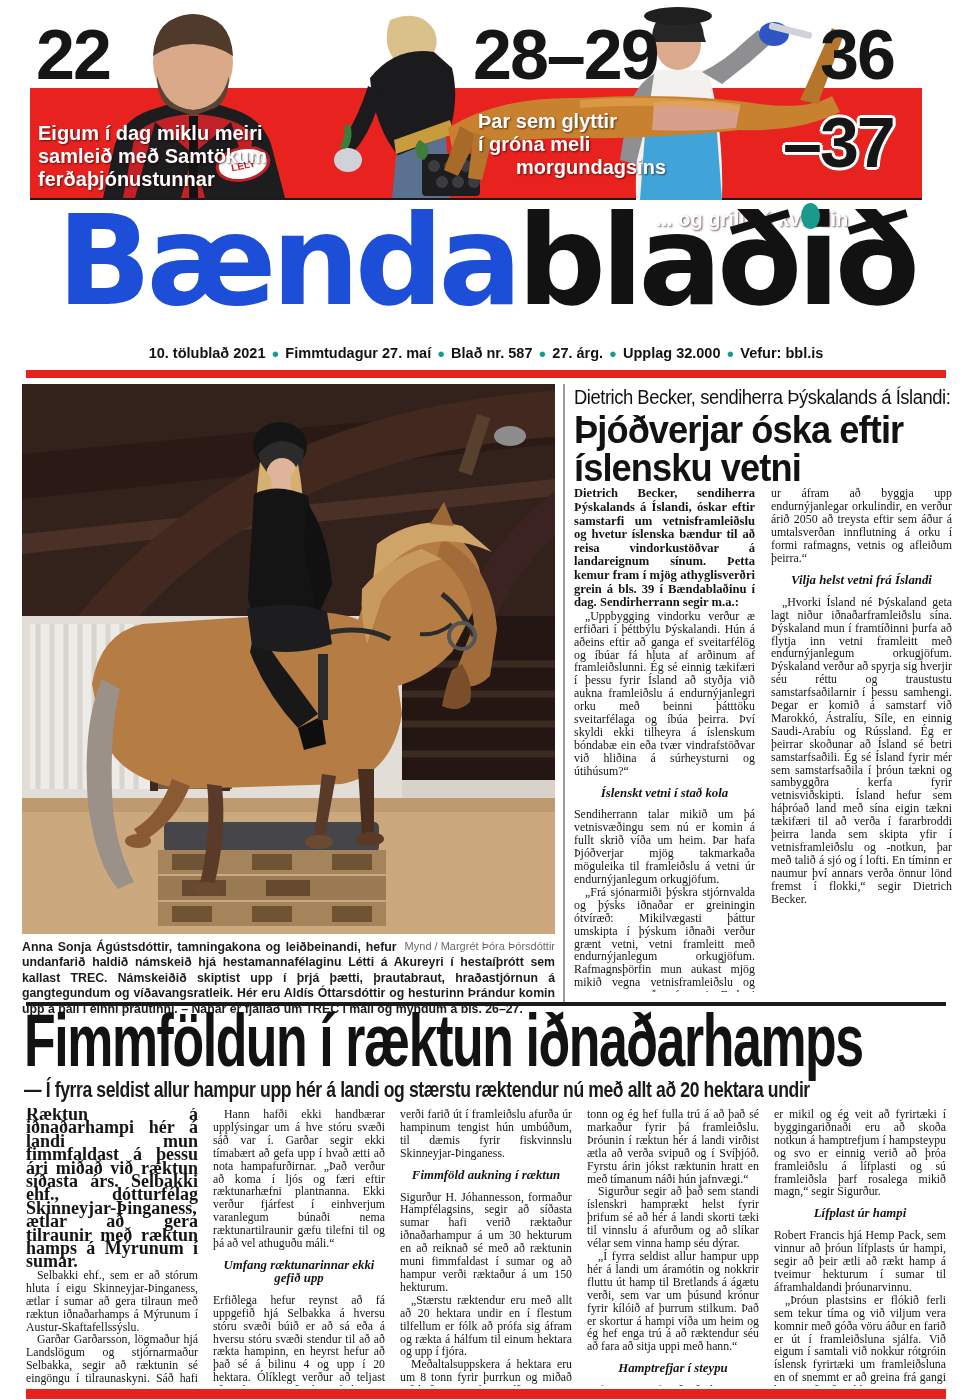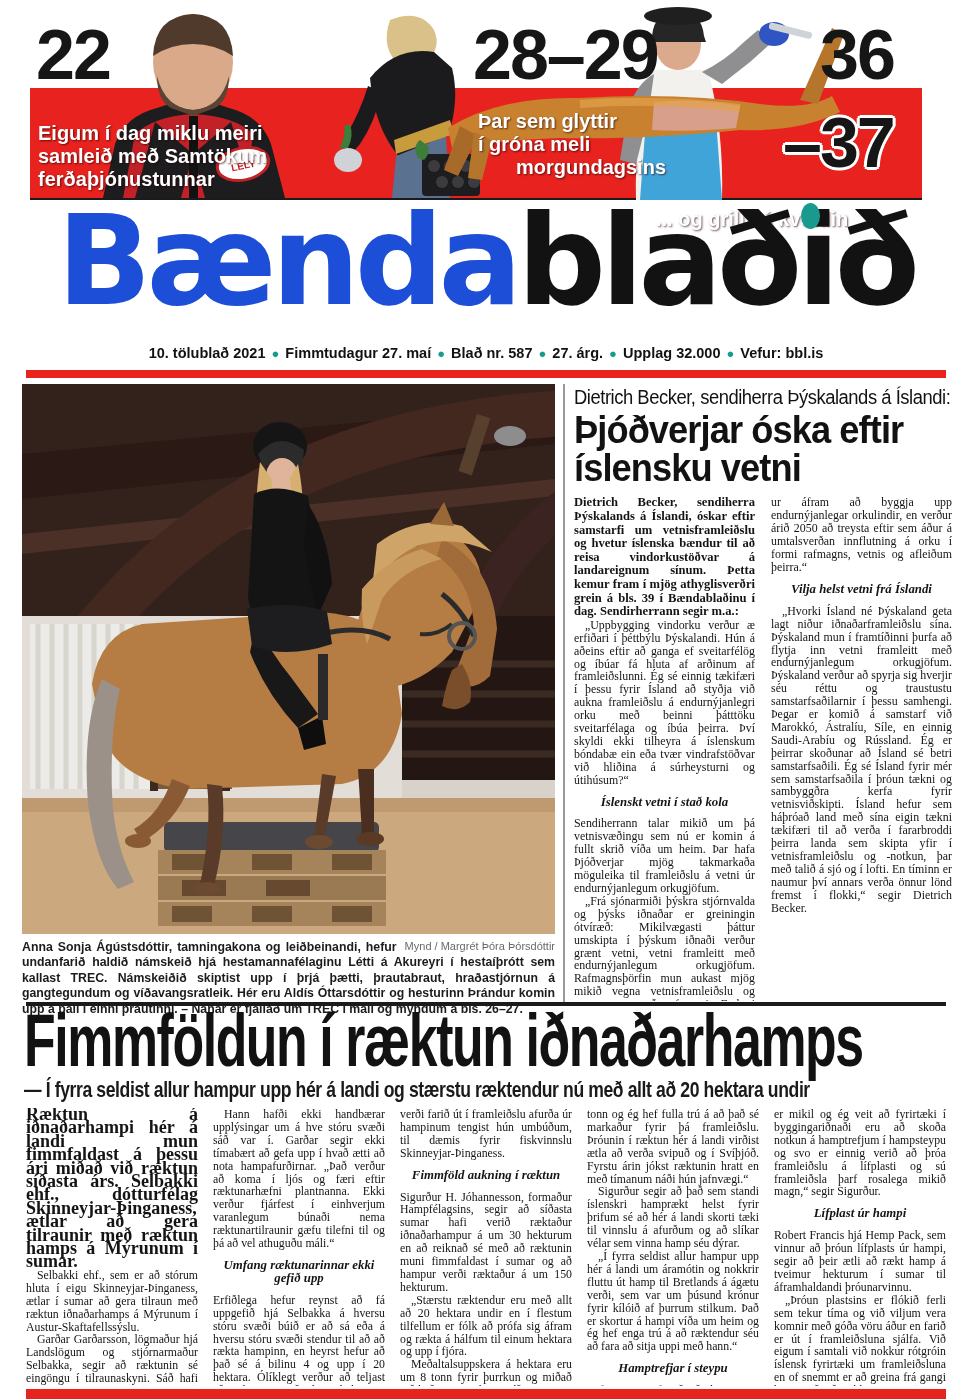--- a/index.html
+++ b/index.html
@@ -44,21 +44,21 @@
   .caption{position:absolute;left:22px;top:940px;width:533px;font-size:12.3px;font-weight:bold;
            line-height:1.26;text-align:justify;color:#1c1c1c;}
   .caption .credit{float:right;font-weight:normal;color:#6a6a6a;font-size:11px;padding-left:8px;}
   
   .v-divider{position:absolute;left:563px;top:384px;width:1.5px;height:618px;background:#9a9a9a;}
   .article-right{position:absolute;left:574px;top:386px;width:378px;height:616px;overflow:hidden;}
   .kicker{font-size:20px;font-weight:normal;letter-spacing:-0.5px;white-space:nowrap;
           transform:scaleX(.92);transform-origin:left center;color:#121212;}
   .headline{font-size:39px;font-weight:bold;line-height:.98;letter-spacing:-1px;white-space:nowrap;
             transform:scaleX(.93);transform-origin:left center;color:#121212;margin-top:2px;}
-  .art-cols{display:flex;gap:16px;margin-top:9px;}
+  .art-cols{display:flex;gap:16px;margin-top:0;}
   .art-col{width:183px;height:505px;overflow:hidden;font-family:"Liberation Serif",serif;
            font-size:11.9px;line-height:12.9px;text-align:justify;color:#141414;}
   .art-col p{margin:0;}
   .art-col p.ind{text-indent:11px;}
   .art-col p.lead{font-weight:bold;font-size:12.6px;line-height:13.6px;}
   .sub-head{font-weight:bold;font-style:italic;text-align:center;font-size:12.8px;
             margin:9px 0 9px 0;text-indent:0 !important;}
   
   .black-rule{position:absolute;left:26px;top:1002px;width:920px;height:3.5px;background:#1b1b1b;}
   .bottom-headline{position:absolute;left:24px;top:1003px;white-space:nowrap;font-weight:bold;

